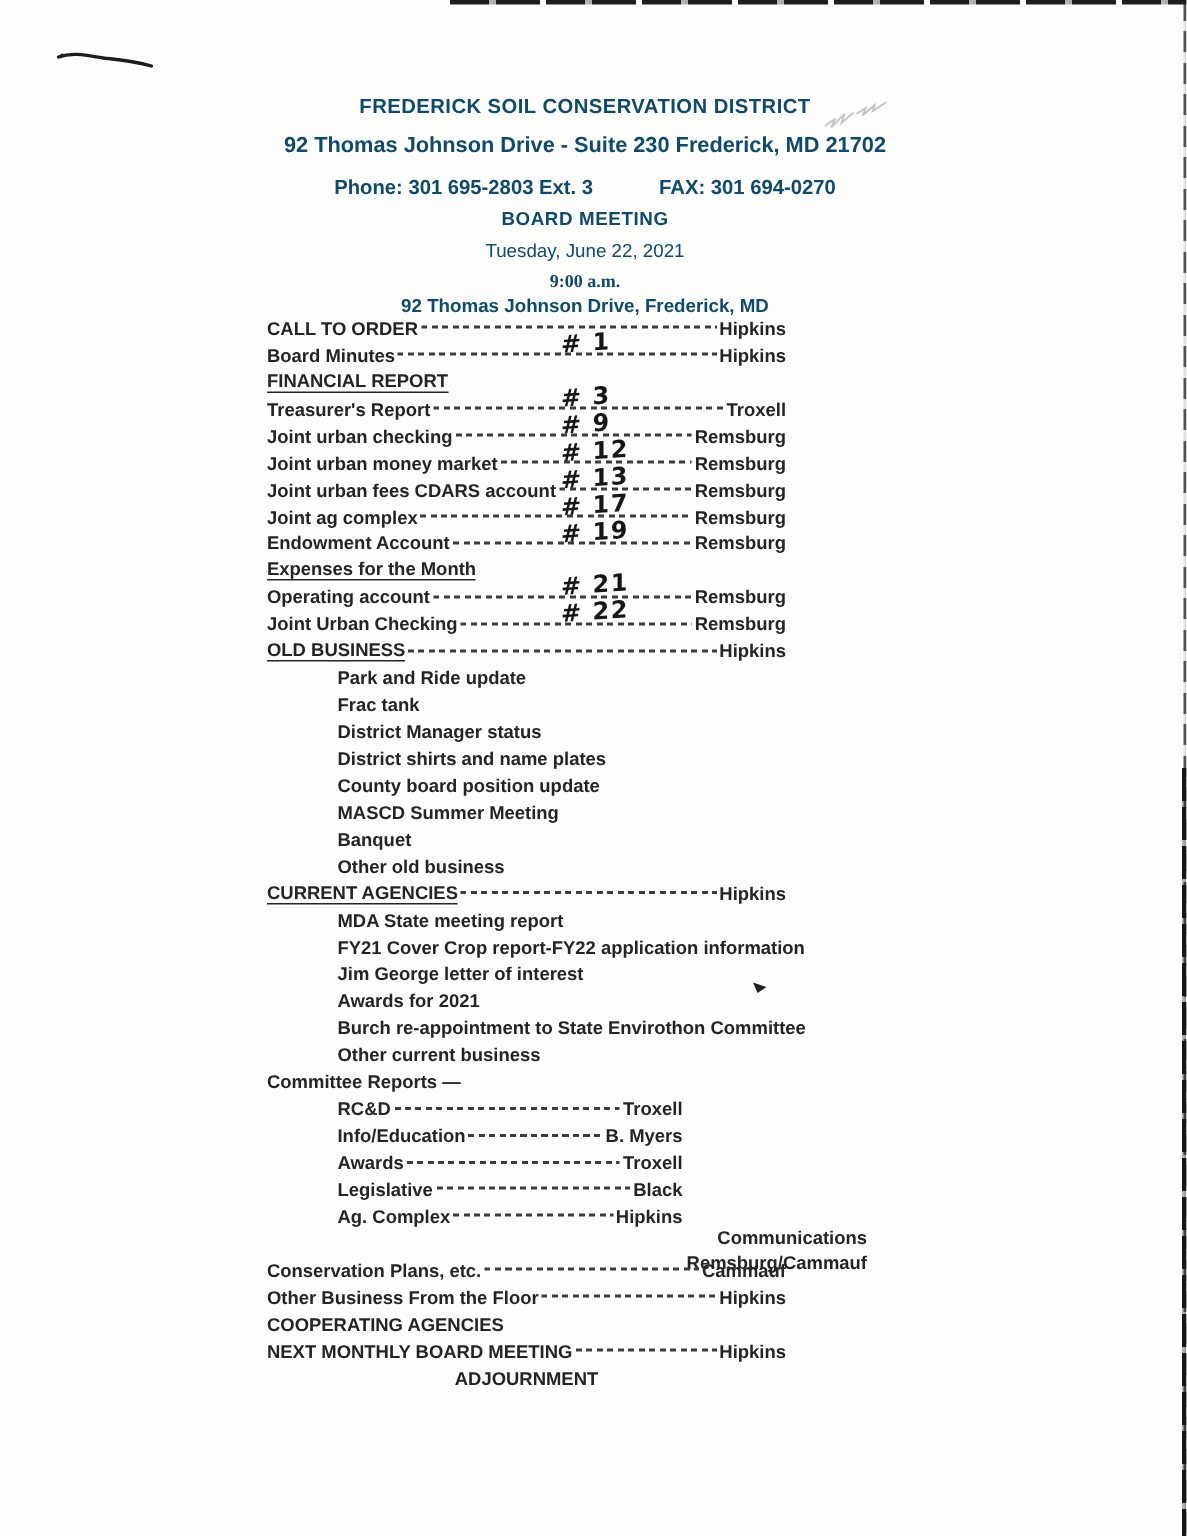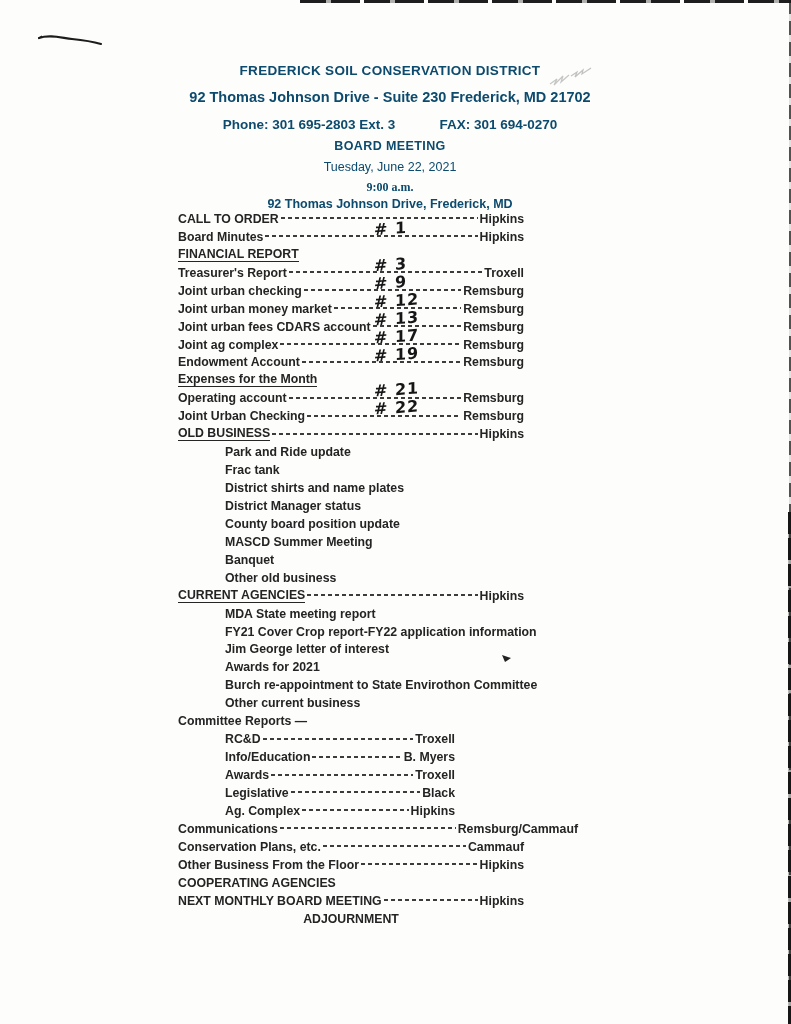--- a/index.html
+++ b/index.html
@@ -30,21 +30,21 @@
   .meet{top:139px;font-size:12.5px;font-weight:600;letter-spacing:.4px;}
   .date{top:160px;font-size:12.5px;font-weight:400;}
   .time{top:180px;font-size:12px;font-weight:600;font-family:Liberation Serif, serif;}
   .loc{top:197px;font-size:12.5px;font-weight:600;}
 
   
   .agenda{position:absolute;left:178px;top:208px;width:410px;}
   .row{position:relative;height:17.95px;display:flex;align-items:flex-end;
     font-size:12.3px;font-weight:600;color:#242424;white-space:nowrap;}
   .row.main,.row.center{width:346px;}
-  .row.wide{width:400px;}
+  .row.wide{width:400px;flex-direction:column;}
   .row.sub{padding-left:47px;}
   .row.committee{padding-left:47px;width:277px;box-sizing:border-box;}
   .row.center{justify-content:center;}
   .lab{flex:0 0 auto;}
   .row.u .lab{border-bottom:1.6px solid #262626;}
   .leader{flex:1 1 auto;height:2px;margin:3px 2px 0 2px;align-self:center;
     background:repeating-linear-gradient(90deg,#3c3c3c 0 4px,transparent 4px 7px);}
   .who{flex:0 0 auto;}
   .hand{position:absolute;left:196px;top:-7px;z-index:2;
     font-family:"DejaVu Sans",sans-serif;font-size:16px;font-weight:700;
@@ -154,24 +154,24 @@
         <span class="leader"></span>
         <span class="who">Hipkins</span>
       </div>
       <div class="row sub">
         <span class="lab">Park and Ride update</span>
       </div>
       <div class="row sub">
         <span class="lab">Frac tank</span>
       </div>
       <div class="row sub">
+        <span class="lab">District Manager status</span>
+      </div>
+      <div class="row sub">
         <span class="lab">District shirts and name plates</span>
-      </div>
-      <div class="row sub">
-        <span class="lab">District Manager status</span>
       </div>
       <div class="row sub">
         <span class="lab">County board position update</span>
       </div>
       <div class="row sub">
         <span class="lab">MASCD Summer Meeting</span>
       </div>
       <div class="row sub">
         <span class="lab">Banquet</span>
       </div>

